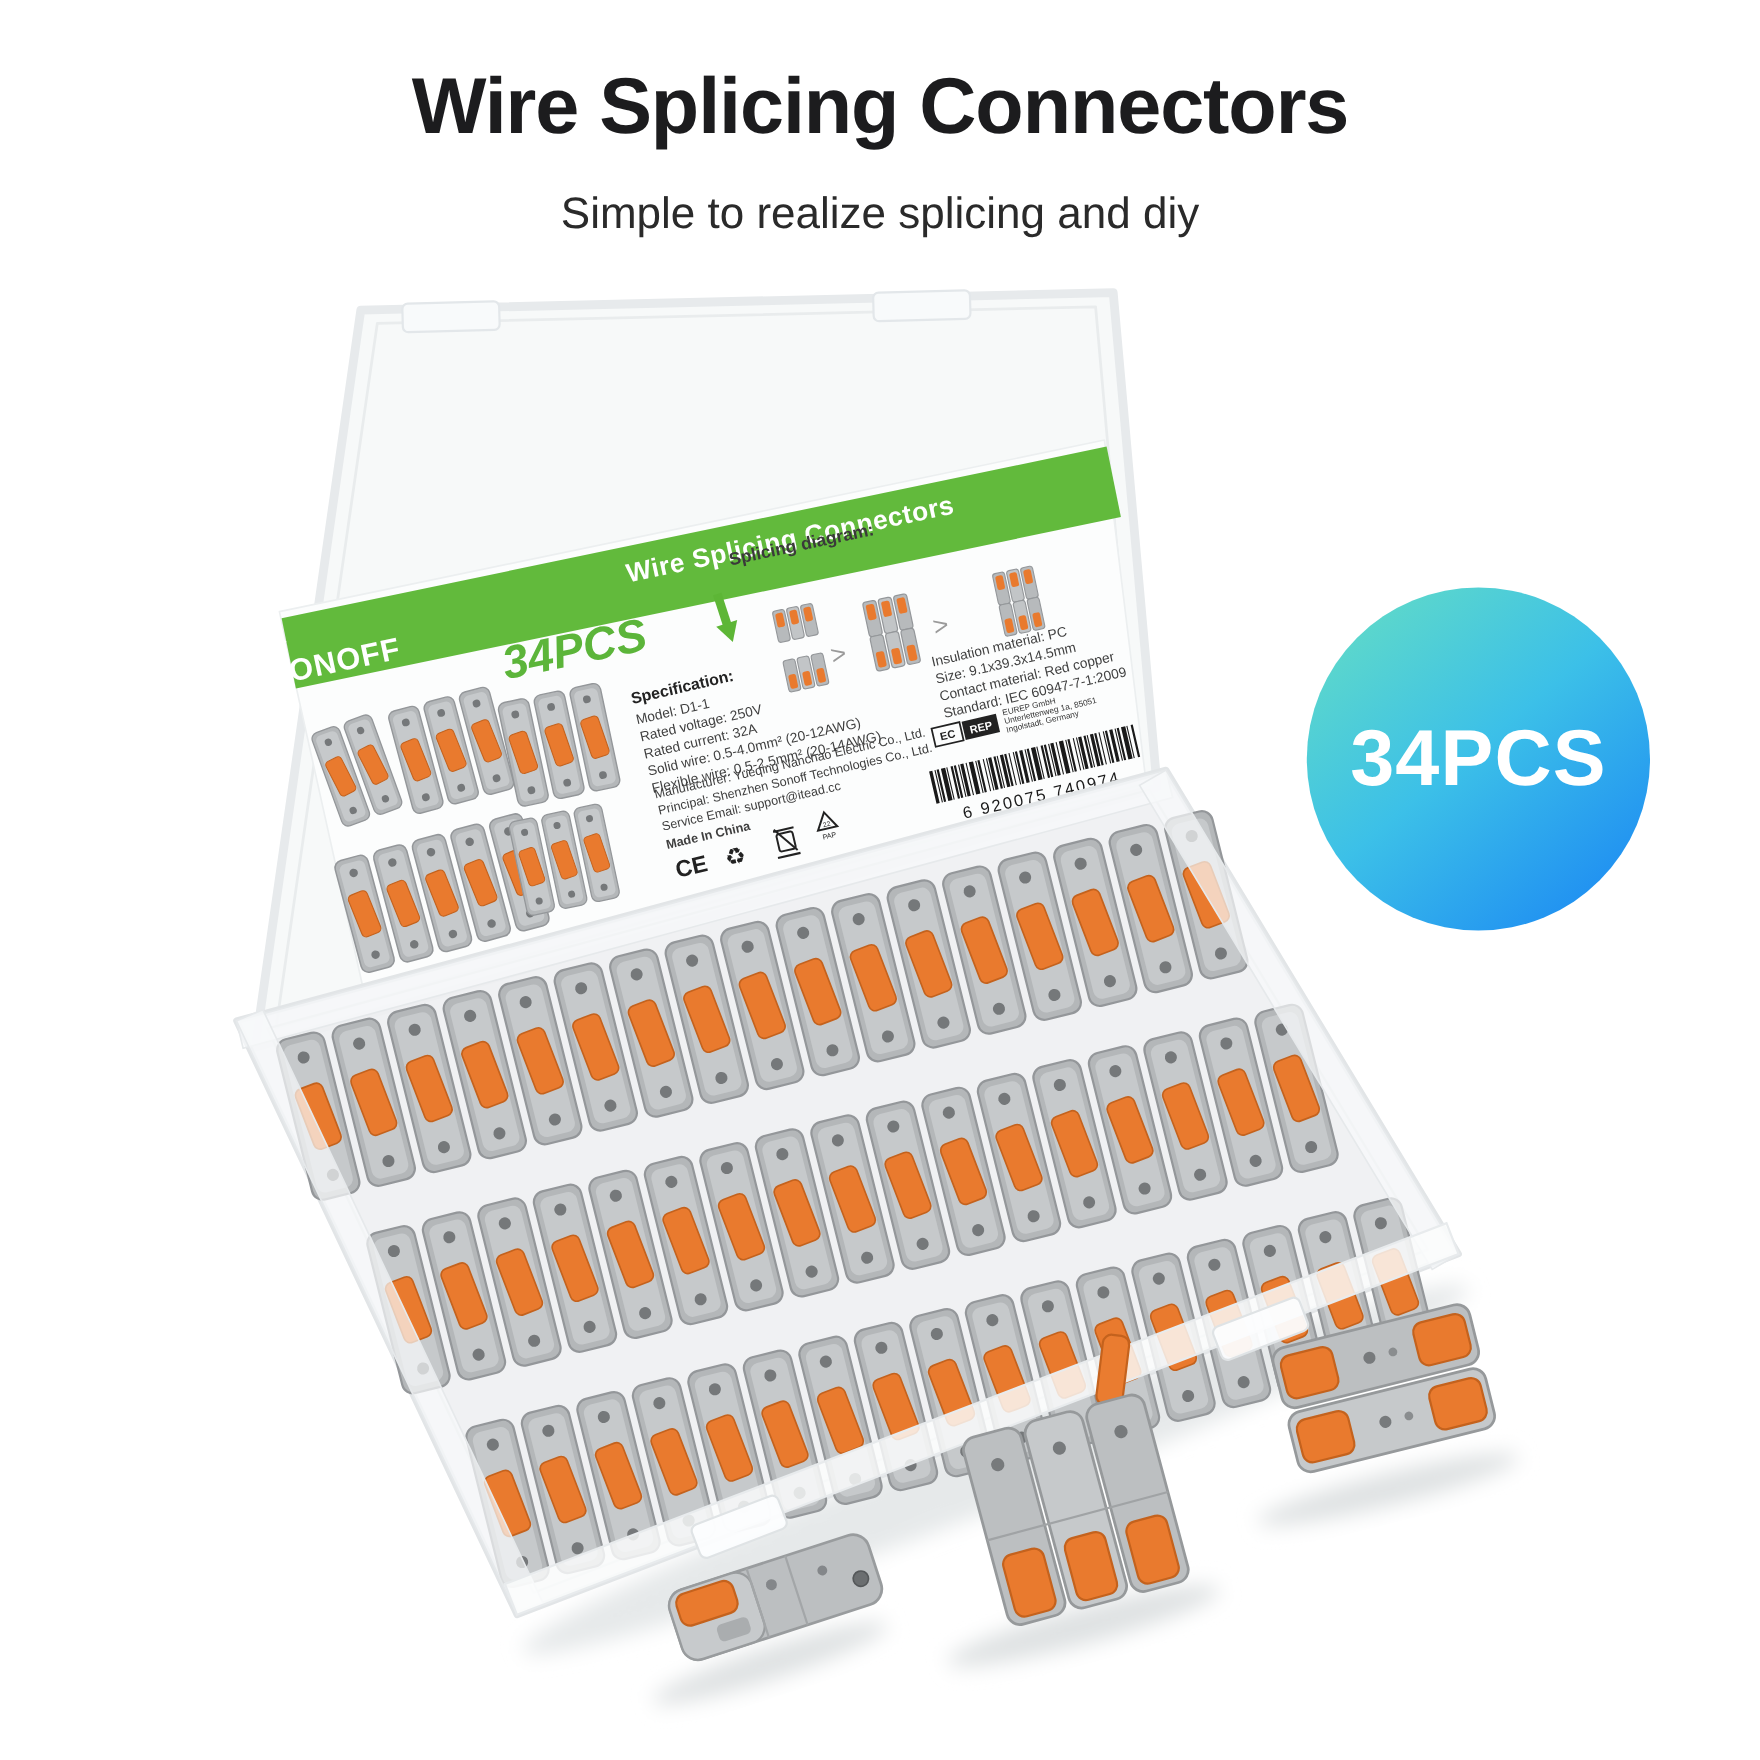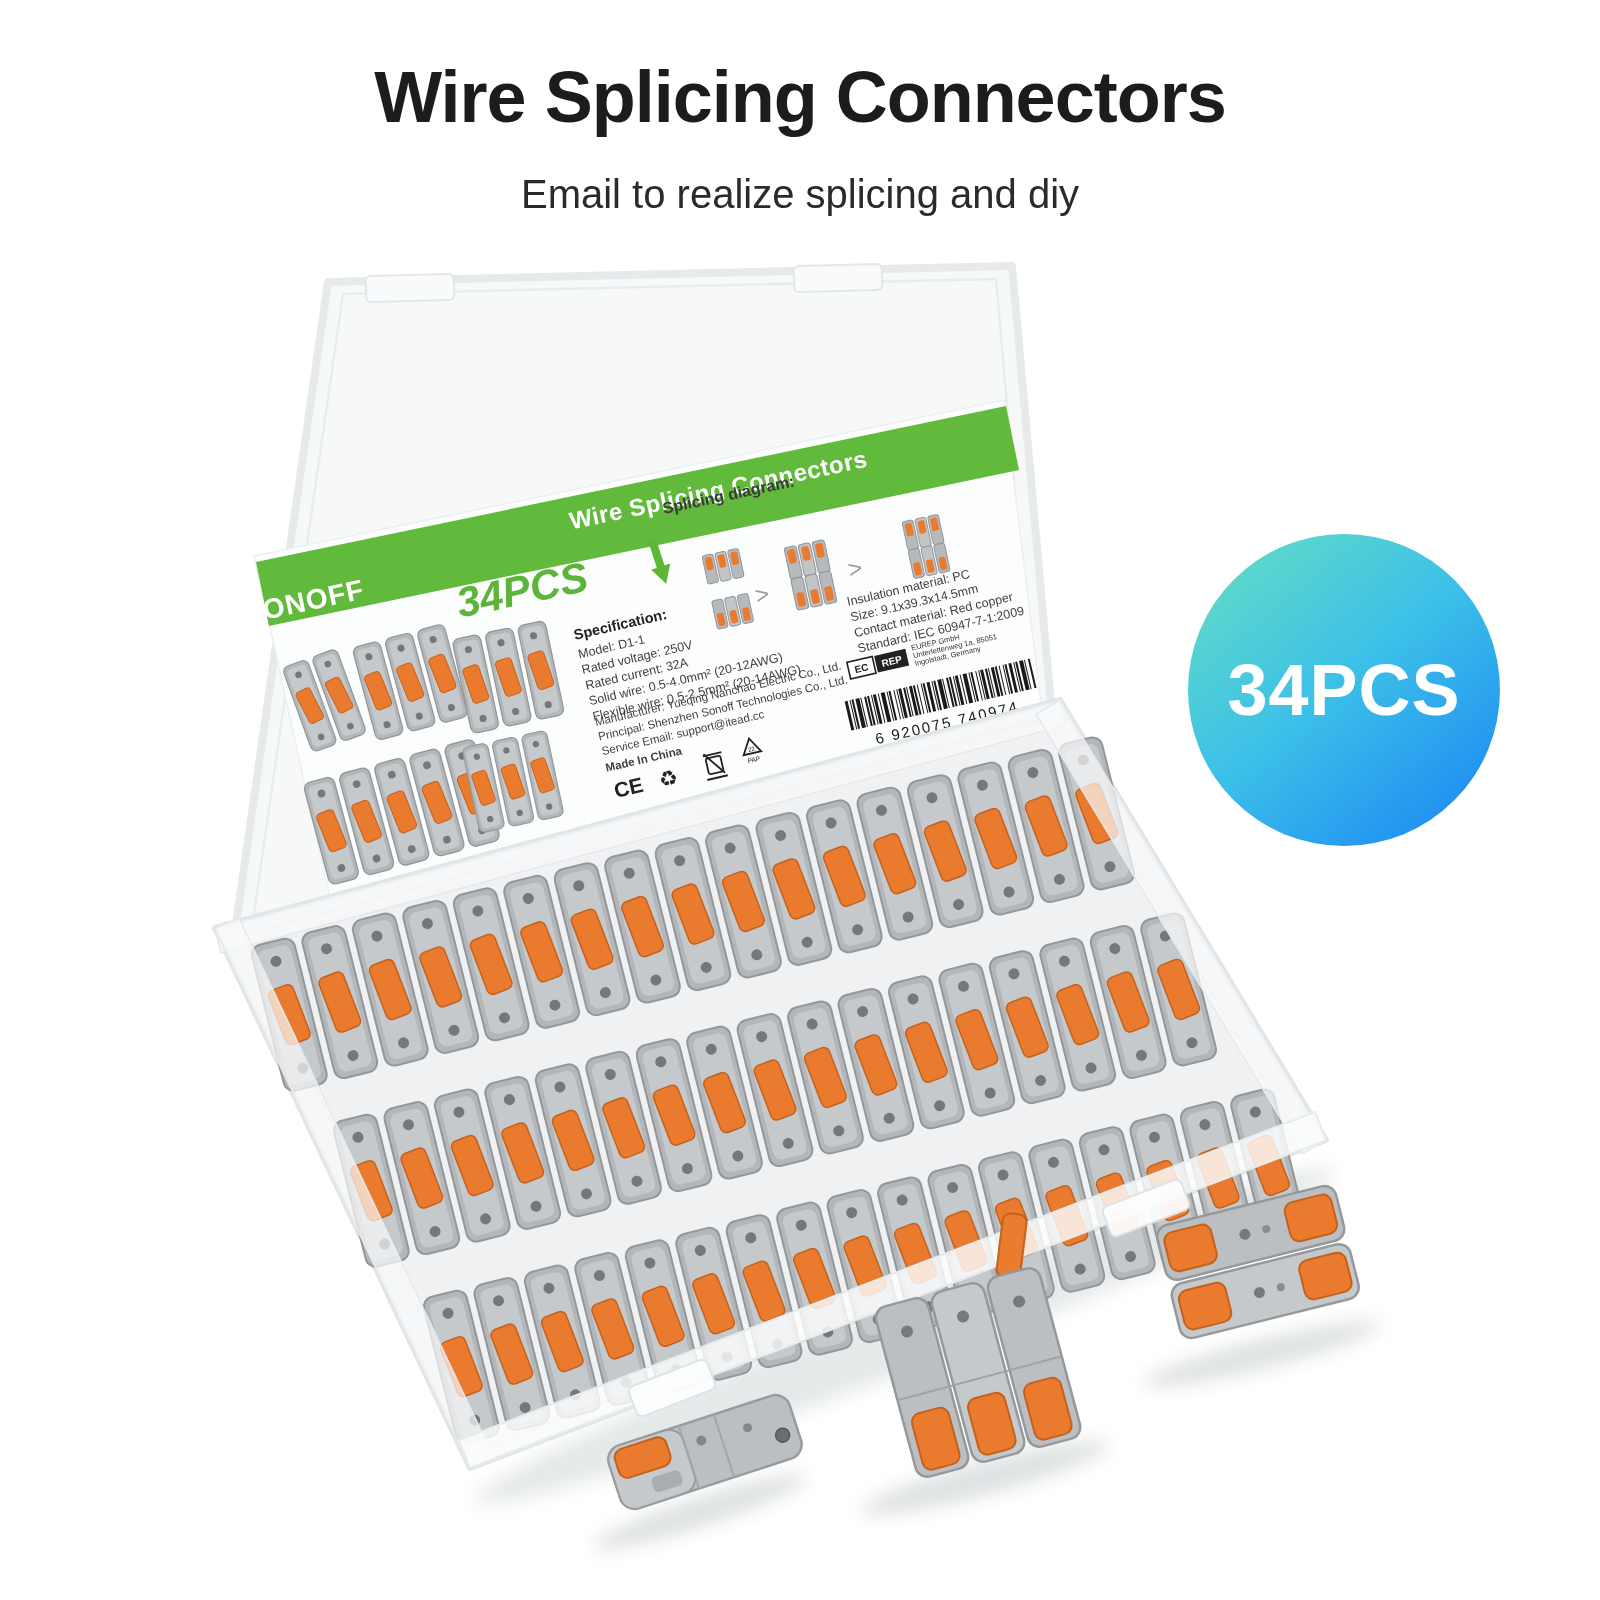--- a/index.html
+++ b/index.html
@@ -282,19 +282,19 @@
     <rect x="-86" y="10" width="48" height="40" rx="9" fill="#e97a2e" stroke="#c4621d" stroke-width="2"></rect>
     <rect x="38" y="10" width="48" height="40" rx="9" fill="#e97a2e" stroke="#c4621d" stroke-width="2"></rect>
     <circle cx="-6" cy="-30" r="5.5" fill="#777a7c"></circle>
     <circle cx="16" cy="-30" r="4" fill="#8a8d8f"></circle>
     <circle cx="-6" cy="30" r="5.5" fill="#777a7c"></circle>
     <circle cx="16" cy="30" r="4" fill="#8a8d8f"></circle>
   </g>
 </svg>
 
 <h1>Wire Splicing Connectors</h1>
-<p class="subtitle">Email to realize splicing and diy</p>
+<p class="subtitle">Simple to realize splicing and diy</p>
 
 <div class="qty-badge">
   <span>34PCS</span>
 </div>
 
 </div>
 
 </body></html>

